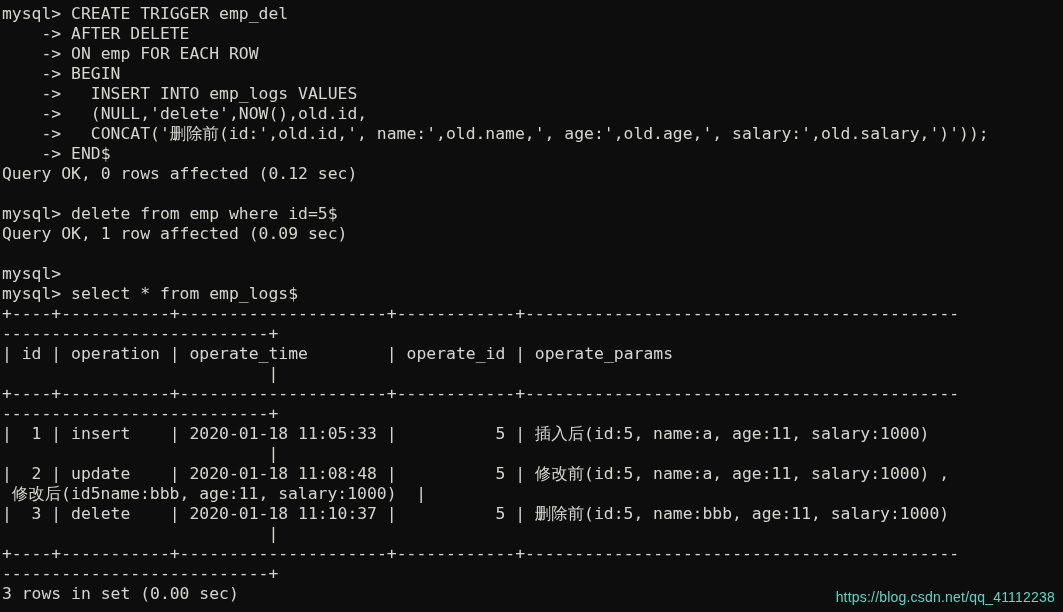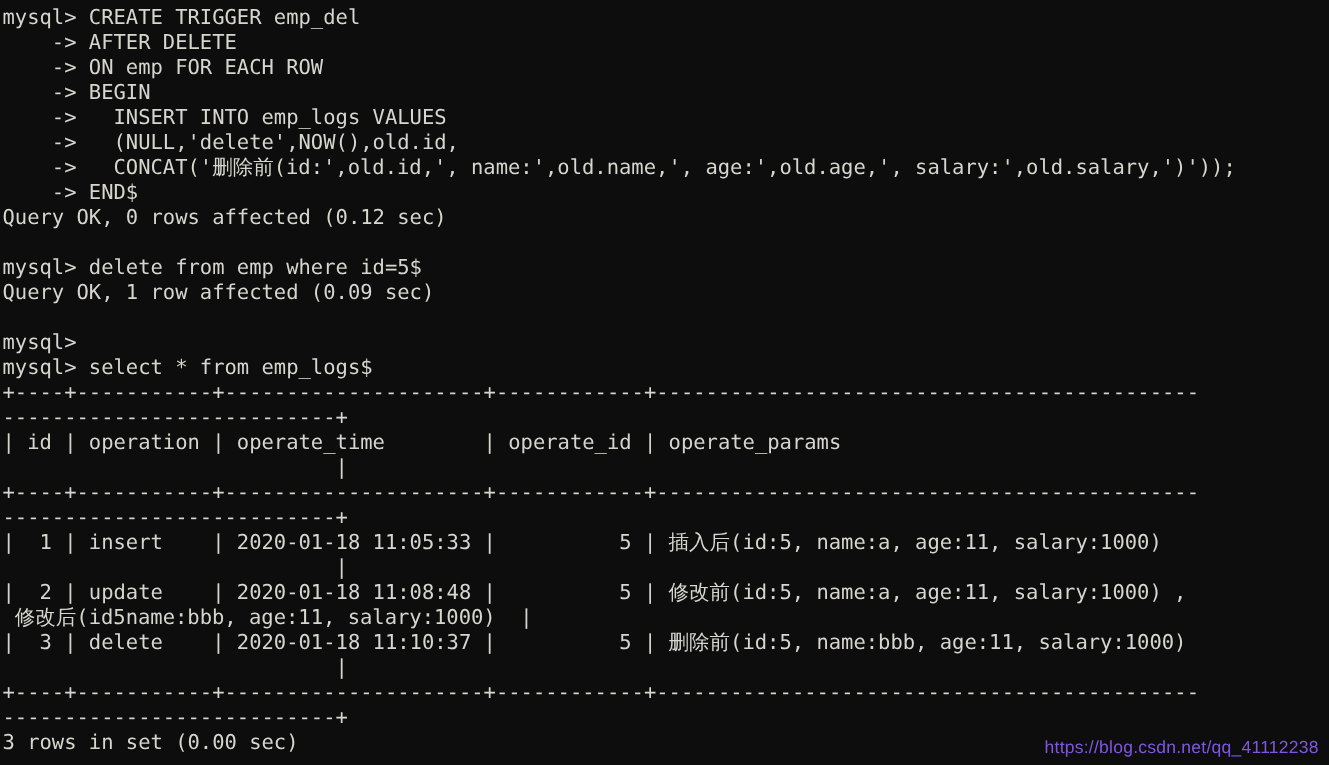--- a/index.html
+++ b/index.html
@@ -48,13 +48,13 @@
     line-height: 18px;
     letter-spacing: 0.2px;
     opacity: 0.92;
   }
 </style>
 </head>
 <body style="background: rgb(13, 13, 13);">
 
 <div id="terminal" style="background: rgb(13, 13, 13); color: rgb(214, 214, 207);"><div class="line">mysql&gt; CREATE TRIGGER emp_del</div><div class="line">    -&gt; AFTER DELETE</div><div class="line">    -&gt; ON emp FOR EACH ROW</div><div class="line">    -&gt; BEGIN</div><div class="line">    -&gt;   INSERT INTO emp_logs VALUES</div><div class="line">    -&gt;   (NULL,'delete',NOW(),old.id,</div><div class="line">    -&gt;   CONCAT('删除前(id:',old.id,', name:',old.name,', age:',old.age,', salary:',old.salary,')'));</div><div class="line">    -&gt; END$</div><div class="line">Query OK, 0 rows affected (0.12 sec)</div><div class="line blank"></div><div class="line">mysql&gt; delete from emp where id=5$</div><div class="line">Query OK, 1 row affected (0.09 sec)</div><div class="line blank"></div><div class="line">mysql&gt;</div><div class="line">mysql&gt; select * from emp_logs$</div><div class="line">+----+-----------+---------------------+------------+--------------------------------------------</div><div class="line">---------------------------+</div><div class="line">| id | operation | operate_time        | operate_id | operate_params</div><div class="line">                           |</div><div class="line">+----+-----------+---------------------+------------+--------------------------------------------</div><div class="line">---------------------------+</div><div class="line">|  1 | insert    | 2020-01-18 11:05:33 |          5 | 插入后(id:5, name:a, age:11, salary:1000)</div><div class="line">                           |</div><div class="line">|  2 | update    | 2020-01-18 11:08:48 |          5 | 修改前(id:5, name:a, age:11, salary:1000) ,</div><div class="line"> 修改后(id5name:bbb, age:11, salary:1000)  |</div><div class="line">|  3 | delete    | 2020-01-18 11:10:37 |          5 | 删除前(id:5, name:bbb, age:11, salary:1000)</div><div class="line">                           |</div><div class="line">+----+-----------+---------------------+------------+--------------------------------------------</div><div class="line">---------------------------+</div><div class="line">3 rows in set (0.00 sec)</div></div>
 
-<div id="watermark" style="color: #8b5cf6;">https://blog.csdn.net/qq_41112238</div>
+<div id="watermark" style="color: #5eead4;">https://blog.csdn.net/qq_41112238</div>
 
 </body></html>

